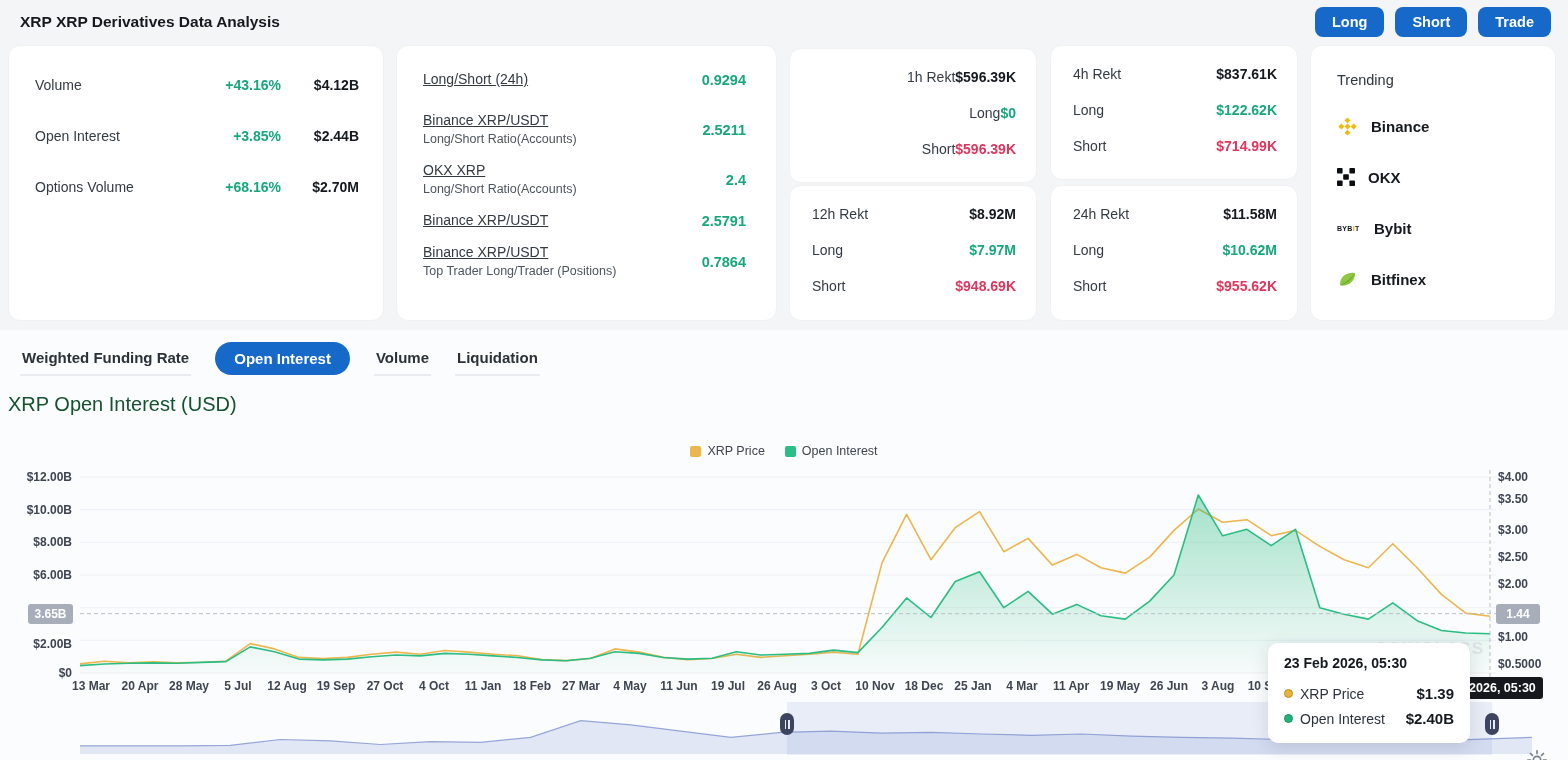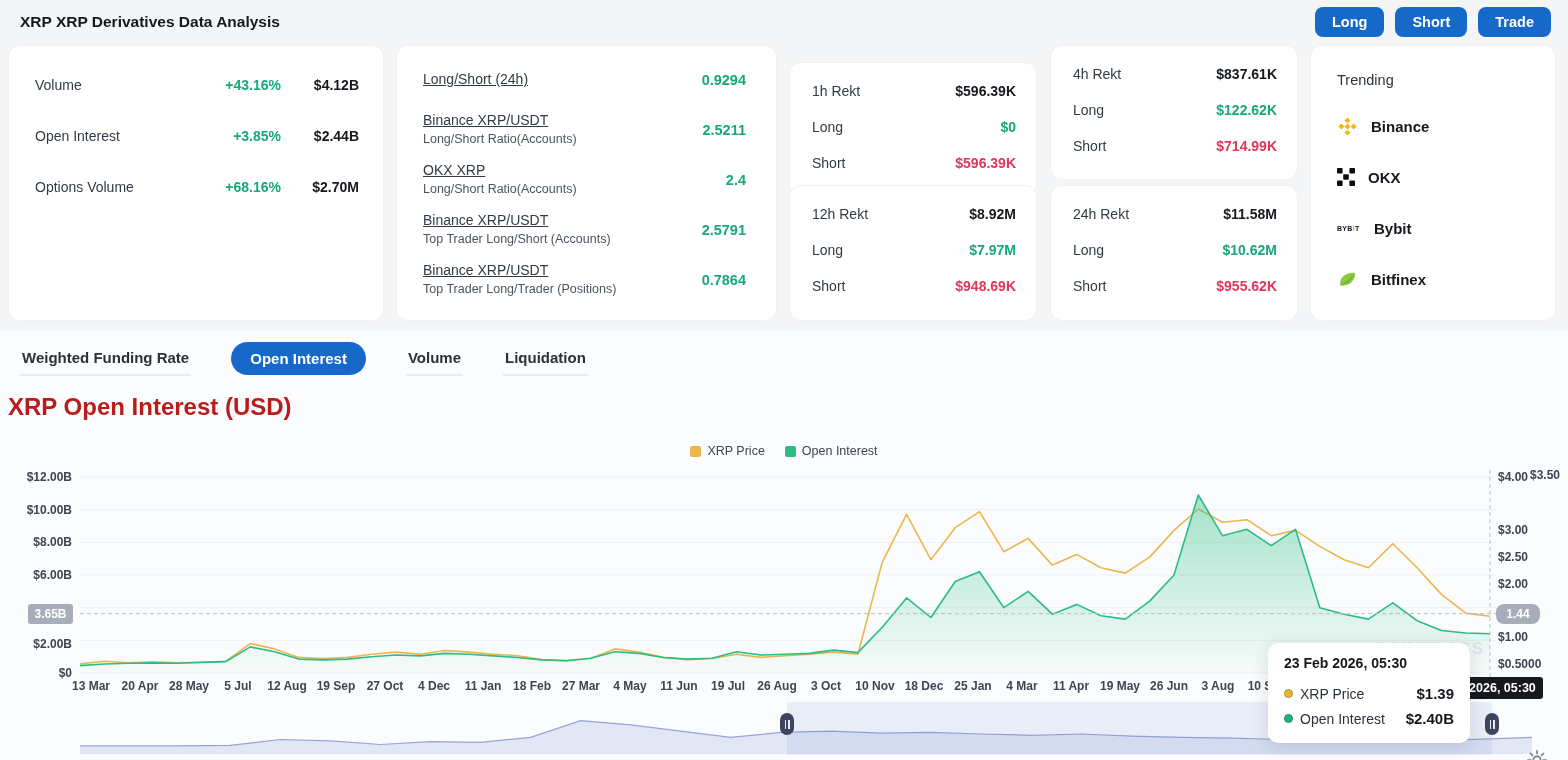--- a/index.html
+++ b/index.html
@@ -24,49 +24,49 @@
   .slabel{flex:1;color:#333a44;}
   .schange{width:95px;text-align:right;color:#16a87c;font-weight:600;}
   .sval{width:78px;text-align:right;color:#15181d;font-weight:700;}
   .ratio-card{top:45px;left:396px;width:381px;height:276px;padding:24px 30px 0 26px;}
   .rrow{display:flex;align-items:center;margin-bottom:13px;}
   .rlabels{flex:1;}
   .rmain{font-size:14px;color:#333a44;line-height:19px;text-decoration:underline;}
   .rsub{font-size:12.5px;color:#4c545f;line-height:18px;}
   .rval{text-align:right;color:#16a87c;font-weight:700;font-size:14.5px;}
   .rekt-card{width:248px;height:135px;padding:17px 20px 0 22px;}
-  .rekt1{top:62px;left:789px;} .rekt2{top:45px;left:1050px;}
+  .rekt1{top:48px;left:789px;text-align:right;} .rekt2{top:45px;left:1050px;}
   .rekt3{top:185px;left:789px;height:136px;} .rekt4{top:185px;left:1050px;height:136px;}
   .krow{display:flex;align-items:center;height:22px;margin-bottom:14px;font-size:14px;}
   .klabel{flex:1;color:#333a44;}
   .kval{font-weight:700;}
   .kval.total{color:#15181d;} .kval.long{color:#16a87c;} .kval.short{color:#e0355c;}
   .trend-card{top:45px;left:1310px;width:246px;height:276px;padding:26px 20px 0 26px;}
   .trend-title{font-size:14.5px;color:#2f353d;margin-bottom:26px;}
   .titem{display:flex;align-items:center;gap:13px;height:24px;margin-bottom:27px;cursor:pointer;}
   .tname{font-size:15px;font-weight:700;color:#15181d;}
   .bybit-logo{font-size:7px;font-weight:800;color:#12151c;letter-spacing:.3px;width:24px;}
   .bybit-logo .by-i{color:#f7a600;}
   
-  .tabs{top:340px;left:20px;display:flex;align-items:center;gap:40px;height:37px;}
+  .tabs{top:340px;left:20px;display:flex;align-items:center;gap:24px;height:37px;}
   .tab{font-size:15px;font-weight:700;color:#2b3139;padding:8px 2px;border-bottom:2px solid #e9ebee;cursor:pointer;white-space:nowrap;}
   .tab.active{background:#1669c9;color:#fff;border-radius:18px;padding:8px 19px;border-bottom:none;}
-  .section-title{top:393px;left:8px;font-size:24px;font-weight:700;color:#b91c1c;}
+  .section-title{top:393px;left:8px;font-size:20px;font-weight:400;color:#14532d;}
   
   .legend{top:444px;left:0;width:1568px;display:flex;justify-content:center;gap:20px;}
   .litem{display:flex;align-items:center;gap:6px;font-size:12.5px;color:#3e4551;cursor:pointer;}
   .lsq{width:11px;height:11px;border-radius:2px;display:inline-block;}
   .axis-label{position:absolute;font-size:12px;font-weight:600;color:#3e4551;transform:translateY(-50%);text-align:right;}
   .axis-label.left{right:1496px;text-align:right;}
   .axis-label.right{left:1498px;}
   .xlabel{position:absolute;top:679px;font-size:12px;font-weight:600;color:#3e4551;transform:translateX(-50%);white-space:nowrap;}
   .badge{position:absolute;background:#a7aeb9;color:#fff;font-size:12px;font-weight:700;
          border-radius:3px;padding:3px 6px;transform:translateY(-50%);z-index:3;}
   .badge.left{left:28px;width:33px;text-align:center;}
-  .badge.right{left:1496px;width:32px;text-align:center;border-radius:8px;}
+  .badge.right{left:1496px;width:32px;text-align:center;}
   .date-badge{position:absolute;left:1419px;top:677px;background:#16181d;color:#fff;
          font-size:12.5px;font-weight:700;border-radius:3px;padding:4px 7px;z-index:5;white-space:nowrap;}
   .watermark{position:absolute;top:639px;left:1318px;width:166px;text-align:right;
          font-size:17px;font-weight:800;letter-spacing:1px;color:#dfe2e6;z-index:4;}
   .tooltip{position:absolute;left:1268px;top:643px;width:202px;background:#fff;border-radius:10px;
          box-shadow:0 4px 18px rgba(30,40,60,.14);padding:12px 16px 12px 16px;z-index:10;box-sizing:border-box;}
   .tdate{font-size:14px;font-weight:700;color:#15181d;margin-bottom:10px;}
   .trow{display:flex;align-items:center;gap:7px;height:25px;font-size:14px;color:#2c323c;}
   .tmark{width:9px;height:9px;border-radius:50%;display:inline-block;box-sizing:border-box;}
   .tmark.yellow{background:#e8b23c;border:1.5px solid #c08e1f;}
@@ -126,21 +126,20 @@
   <div class="rrow">
     <div class="rlabels">
       <div class="rmain">OKX XRP</div>
       <div class="rsub">Long/Short Ratio(Accounts)</div>
     </div>
     <div class="rval">2.4</div>
   </div>
   <div class="rrow">
     <div class="rlabels">
       <div class="rmain">Binance XRP/USDT</div>
-      <div class="rsub">Top Trader Long/Short (Accounts)</div>
     </div>
     <div class="rval">2.5791</div>
   </div>
   <div class="rrow">
     <div class="rlabels">
       <div class="rmain">Binance XRP/USDT</div>
       <div class="rsub">Top Trader Long/Trader (Positions)</div>
     </div>
     <div class="rval">0.7864</div>
   </div>
@@ -287,36 +286,36 @@
 <div id="left-axis">
     <div class="axis-label left" style="top: 477px;">$12.00B</div>
     <div class="axis-label left" style="top: 509.667px;">$10.00B</div>
     <div class="axis-label left" style="top: 542.333px;">$8.00B</div>
     <div class="axis-label left" style="top: 575px;">$6.00B</div>
     <div class="axis-label left" style="top: 644px;">$2.00B</div>
     <div class="axis-label left" style="top: 673px;">$0</div>
   </div>
 <div id="right-axis">
     <div class="axis-label right" style="top: 476.954px;">$4.00</div>
-    <div class="axis-label right" style="top: 475px; margin-left: 32px;">$3.50</div>
+    <div class="axis-label right" style="top: 499px;">$3.50</div>
     <div class="axis-label right" style="top: 530.354px;">$3.00</div>
     <div class="axis-label right" style="top: 557.054px;">$2.50</div>
     <div class="axis-label right" style="top: 583.754px;">$2.00</div>
     <div class="axis-label right" style="top: 637.154px;">$1.00</div>
     <div class="axis-label right" style="top: 663.854px;">$0.5000</div>
   </div>
 <div id="x-axis">
     <div class="xlabel" style="left: 91px;">13 Mar</div>
     <div class="xlabel" style="left: 140px;">20 Apr</div>
     <div class="xlabel" style="left: 189px;">28 May</div>
     <div class="xlabel" style="left: 238px;">5 Jul</div>
     <div class="xlabel" style="left: 287px;">12 Aug</div>
     <div class="xlabel" style="left: 336px;">19 Sep</div>
     <div class="xlabel" style="left: 385px;">27 Oct</div>
-    <div class="xlabel" style="left: 434px;">4 Dec</div>
+    <div class="xlabel" style="left: 434px;">4 Oct</div>
     <div class="xlabel" style="left: 483px;">11 Jan</div>
     <div class="xlabel" style="left: 532px;">18 Feb</div>
     <div class="xlabel" style="left: 581px; text-align: center;">27 Mar</div>
     <div class="xlabel" style="left: 630px;">4 May</div>
     <div class="xlabel" style="left: 679px;">11 Jun</div>
     <div class="xlabel" style="left: 728px;">19 Jul</div>
     <div class="xlabel" style="left: 777px;">26 Aug</div>
     <div class="xlabel" style="left: 826px;">3 Oct</div>
     <div class="xlabel" style="left: 875px;">10 Nov</div>
     <div class="xlabel" style="left: 924px;">18 Dec</div>

